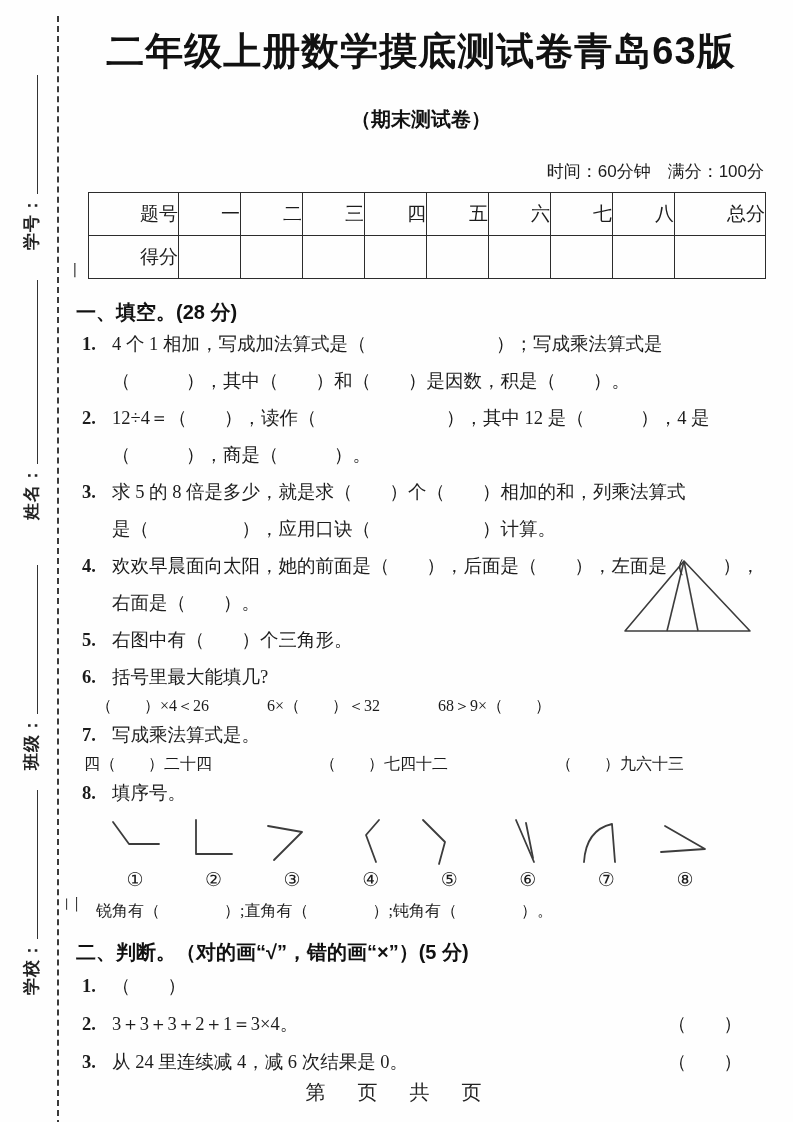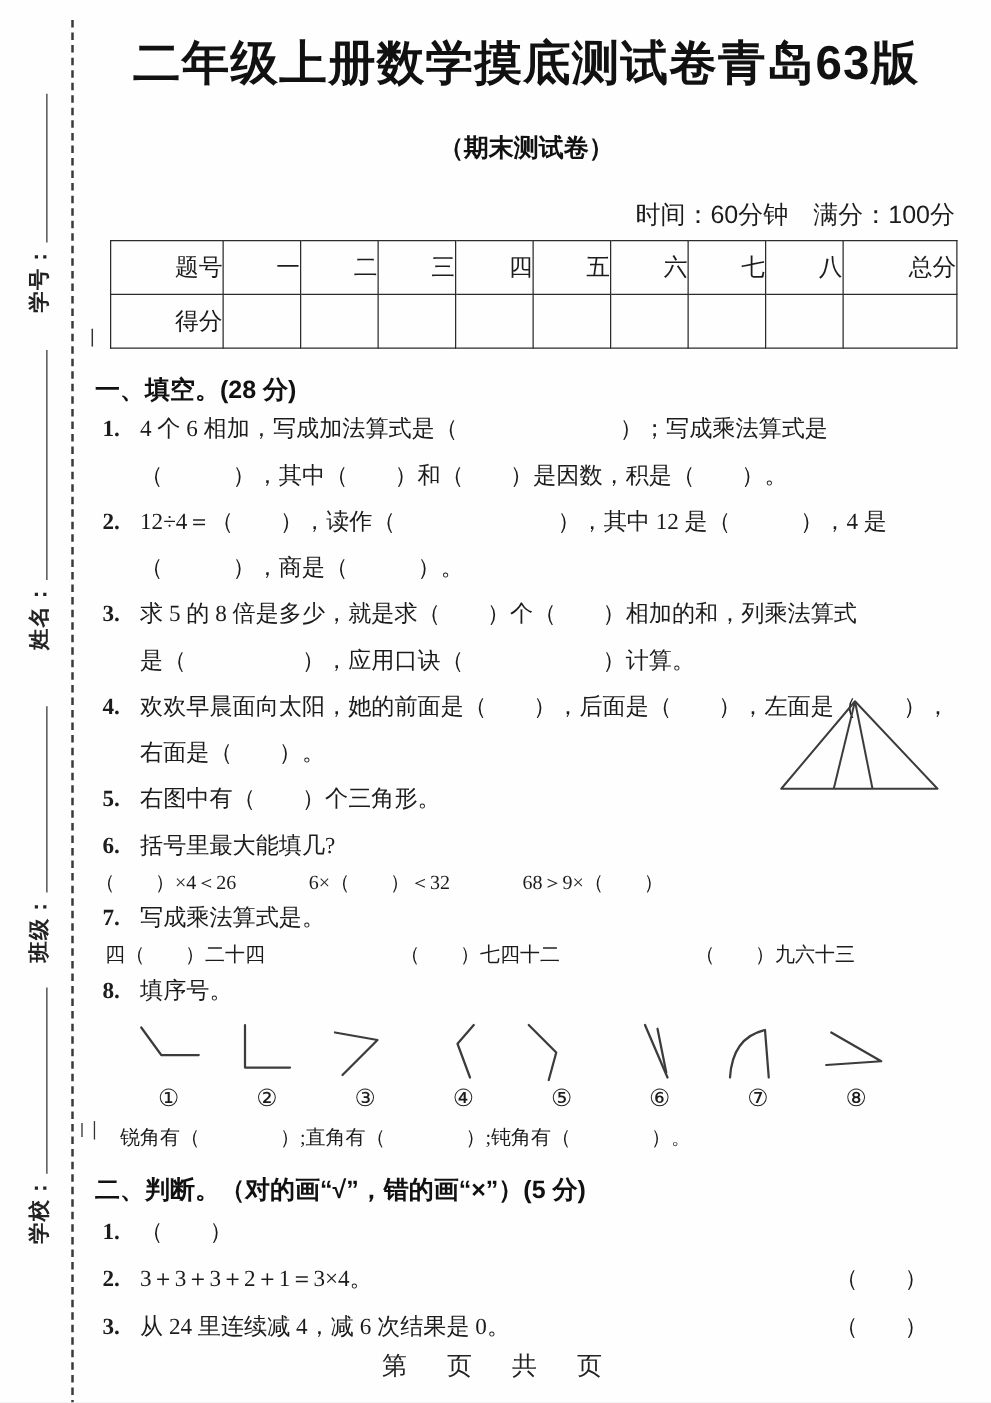--- a/index.html
+++ b/index.html
@@ -20,33 +20,33 @@
         font-size:16px;color:#333;font-family:"Liberation Serif",serif;line-height:20px;text-align:center;}
   .m1{left:66px;top:260px;}
   .m2{left:62px;top:894px;}
   
   .main{position:absolute;left:76px;top:0;width:690px;}
   .title{margin:28px 0 0;text-align:center;font-family:"Liberation Sans",sans-serif;
          font-weight:700;font-size:38px;line-height:46px;letter-spacing:1px;color:#111;}
   .subtitle{margin:26px 0 0;text-align:center;font-family:"Liberation Sans",sans-serif;
             font-weight:700;font-size:20px;line-height:38px;color:#111;}
   .info{margin:22px 2px 0 0;text-align:right;font-family:"Liberation Sans",sans-serif;
-        font-size:20px;line-height:24px;font-weight:500;}
+        font-size:17px;line-height:24px;font-weight:500;}
   .score-table{margin:8px 0 0 12px;width:677px;border-collapse:collapse;table-layout:fixed;}
   .score-table td{border:1.8px solid #2c2c2c;height:42px;text-align:right;
                   font-size:19px;font-family:"Liberation Serif",serif;padding:0;}
   .sec-heading{margin:20px 0 0;font-family:"Liberation Sans",sans-serif;font-weight:700;
                font-size:20px;line-height:27px;color:#111;}
   .sec2{margin-top:10px;}
   .q{display:flex;margin:0;font-size:18.5px;line-height:37px;}
   .qno{width:30px;flex:none;font-weight:700;padding-left:6px;}
   .qbody{flex:1;}
   .qline{white-space:nowrap;}
   .eqrow{display:flex;justify-content:space-between;white-space:nowrap;}
-  .row6{width:455px;}
+  .row6{margin-left:20px;width:455px;}
   .row7{margin-left:8px;width:600px;}
   .figs{display:flex;margin:4px 0 0 24px;width:620px;justify-content:space-between;}
   .fig-cell{display:flex;flex-direction:column;align-items:center;width:70px;}
   .fig-svg{width:64px;height:52px;display:block;}
   .fig-svg *{fill:none;stroke:#3c3c3c;stroke-width:1.8;stroke-linecap:round;stroke-linejoin:round;}
   .fig-label{font-size:19px;line-height:24px;}
   .ansline{margin-left:20px;line-height:37px;white-space:nowrap;}
   .jitem{display:flex;font-size:18.5px;line-height:36px;margin-top:2px;}
   .jtext{flex:1;}
   .janswer{flex:none;margin-right:24px;}
@@ -125,21 +125,21 @@
         <td></td>
       </tr>
     </tbody>
       </table>
 
     <div class="sec-heading">一、填空。(28 分)</div>
 
     <div class="q">
       <span class="qno">1.</span>
       <div class="qbody">
-        <div class="qline">4 个 6 相加，写成加法算式是（　　　　　　　）；写成乘法算式是</div>
+        <div class="qline">4 个 1 相加，写成加法算式是（　　　　　　　）；写成乘法算式是</div>
         <div class="qline">（　　　），其中（　　）和（　　）是因数，积是（　　）。</div>
       </div>
     </div>
 
     <div class="q">
       <span class="qno">2.</span>
       <div class="qbody">
         <div class="qline">12÷4＝（　　），读作（　　　　　　　），其中 12 是（　　　），4 是</div>
         <div class="qline">（　　　），商是（　　　）。</div>
       </div>

